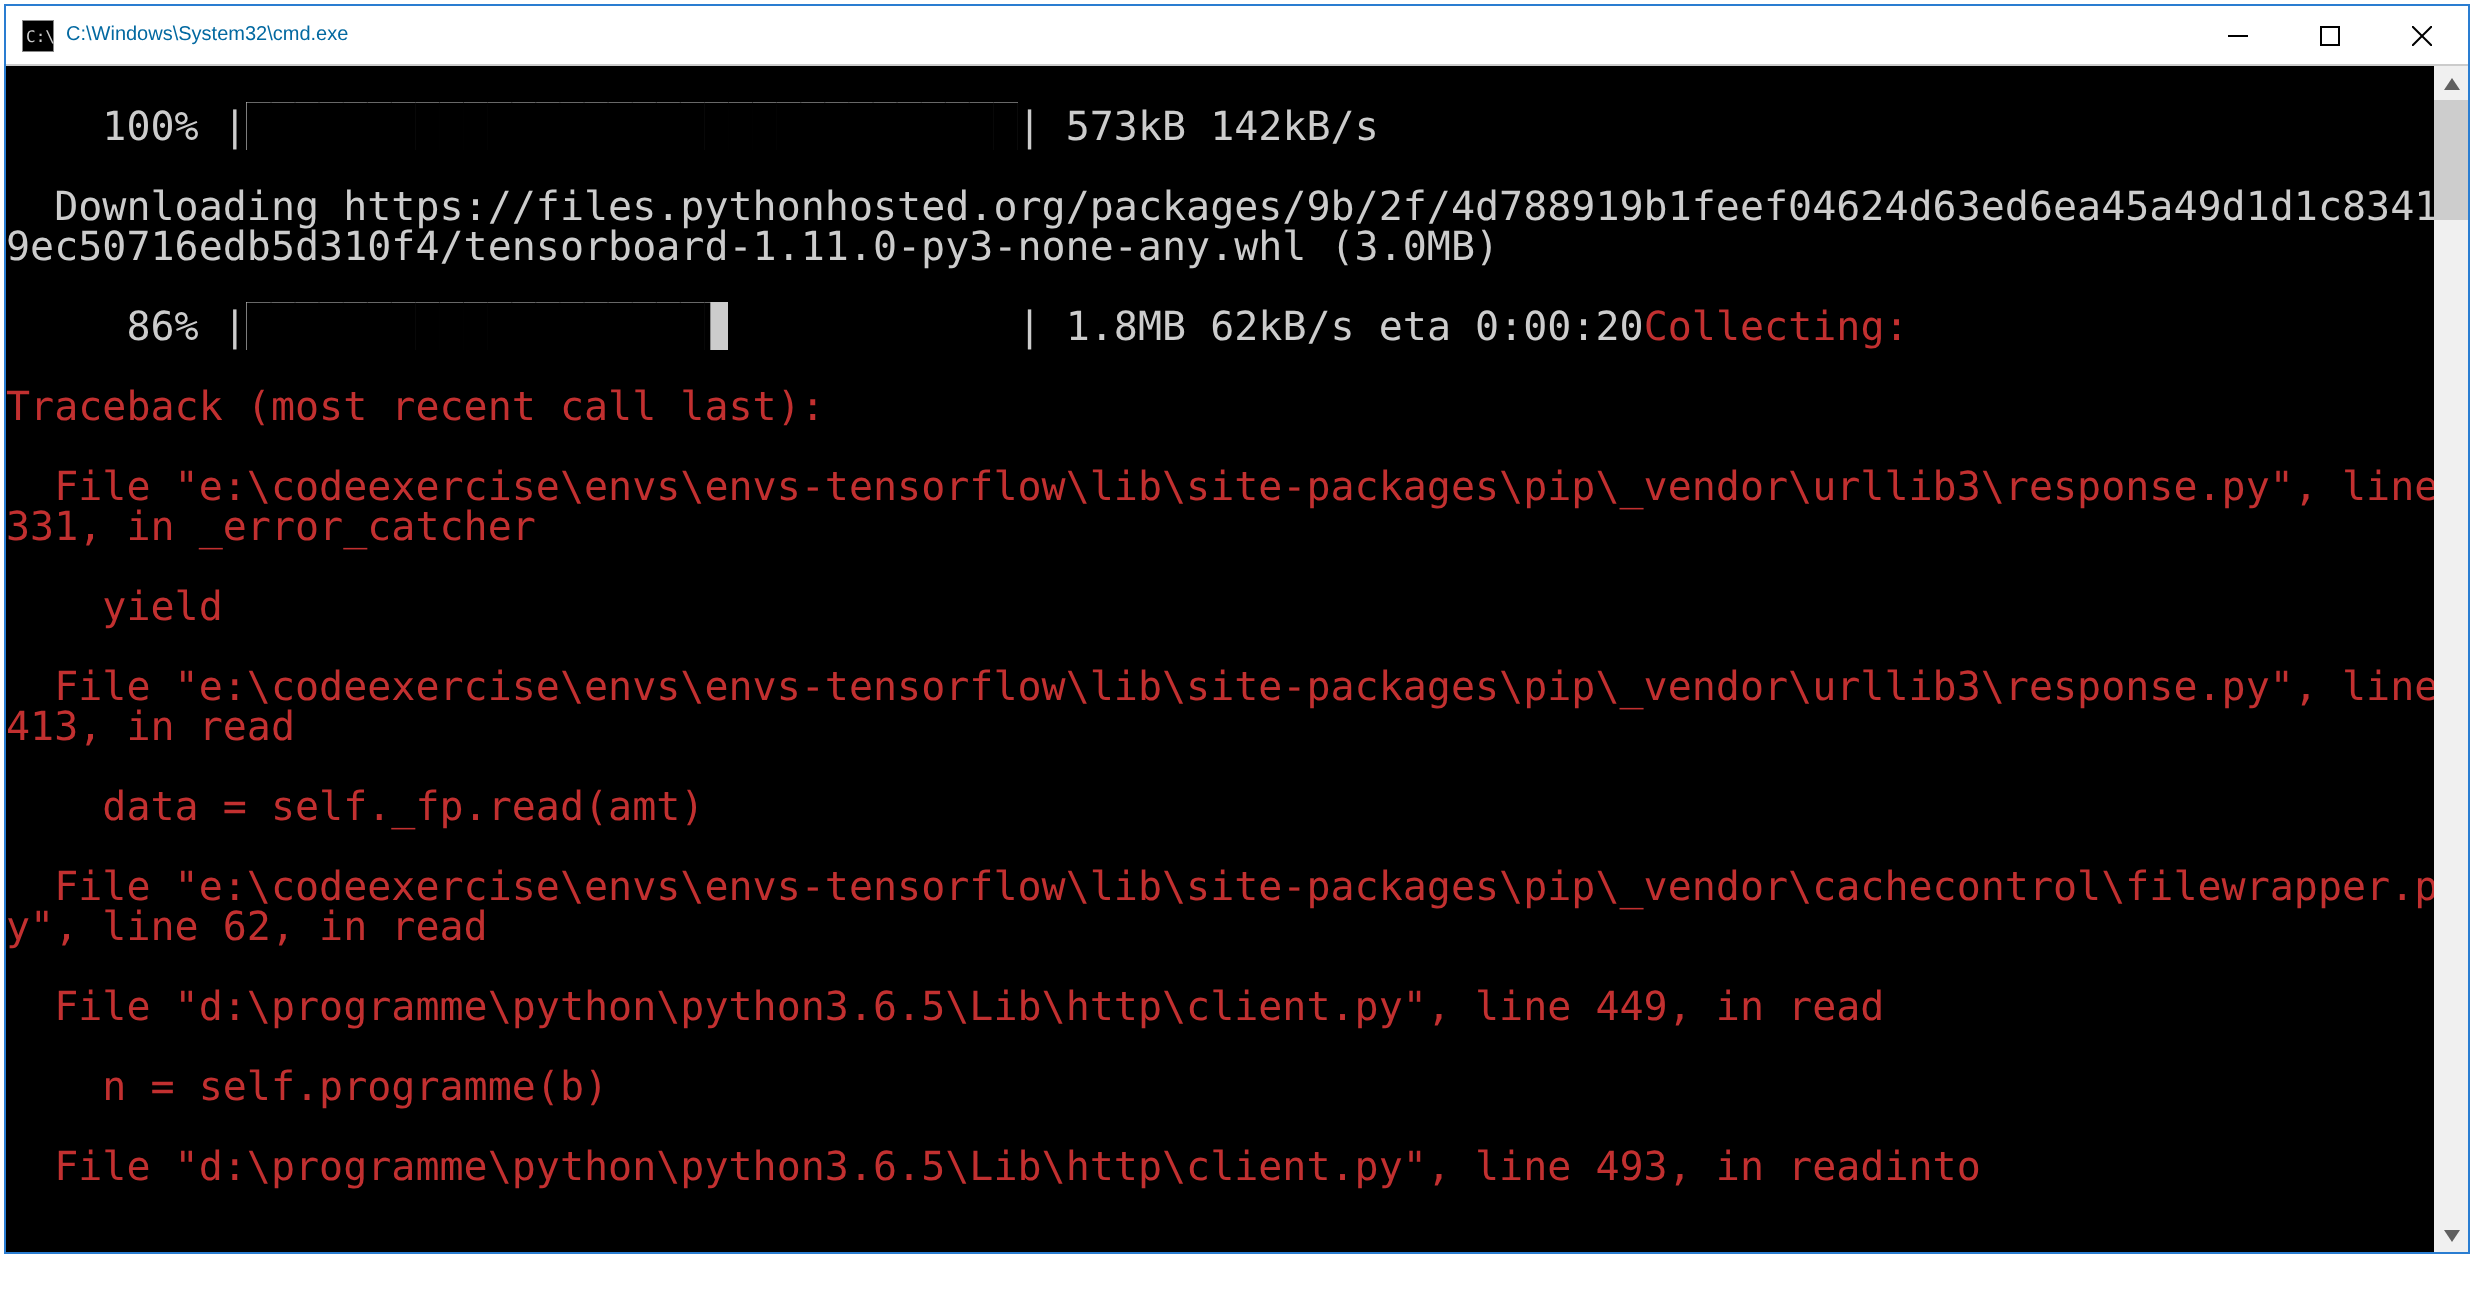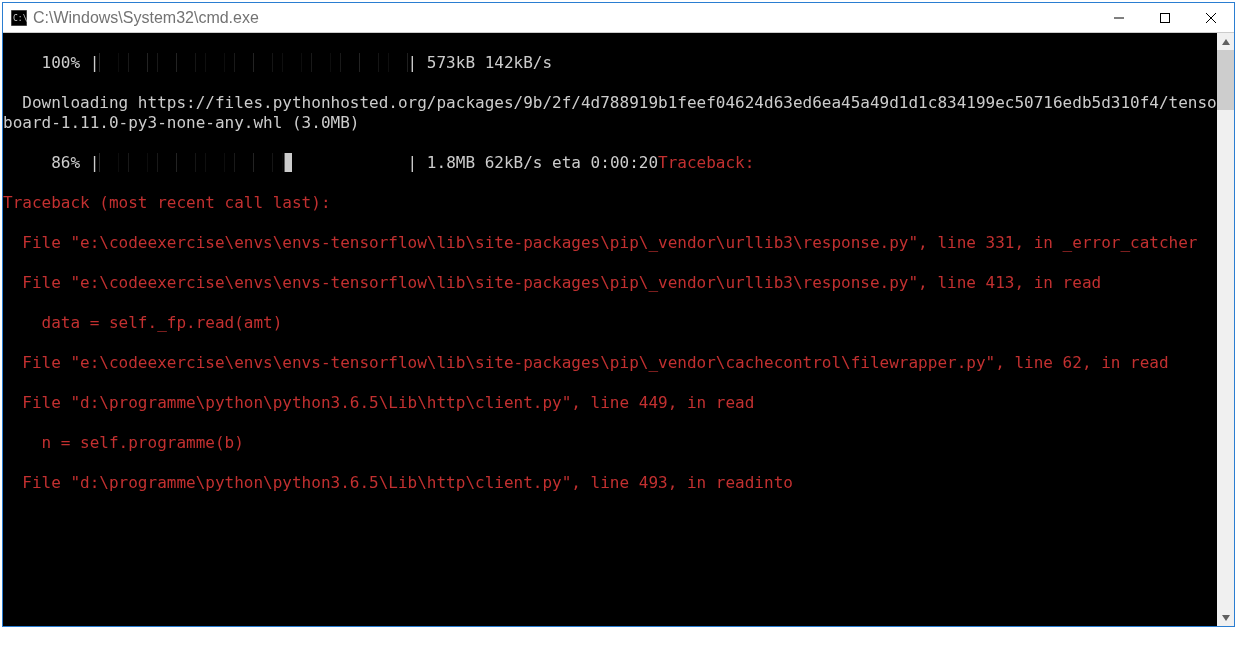--- a/index.html
+++ b/index.html
@@ -1,25 +1,25 @@
 <!DOCTYPE html>
 <html><head>
   <meta charset="utf-8">
   <style>
     * { margin: 0; padding: 0; box-sizing: border-box; }
     body { background: #fff; font-family: Consolas, "Courier New", monospace; width: 1239px; height: 647px; overflow: hidden; }
     .window { width: 1233px; height: 625px; border: 1px solid #2a7dd1; margin: 2px; background: #000; position: relative; }
     .titlebar { height: 30px; background: #fff; display: flex; align-items: center; border-bottom: 1px solid #ccc; }
     .titlebar-icon { width: 16px; height: 16px; margin-left: 8px; margin-right: 6px; display: flex; align-items: center; justify-content: center; }
     .titlebar-icon svg { width: 16px; height: 16px; }
-    .titlebar-text { font-family: "Segoe UI", Tahoma, sans-serif; font-size: 16px; color: #737373; flex: 1; }
+    .titlebar-text { font-family: "Segoe UI", Tahoma, sans-serif; font-size: 10px; color: #0369a1; flex: 1; }
     .titlebar-buttons { display: flex; height: 100%; }
     .titlebar-btn { width: 46px; height: 100%; display: flex; align-items: center; justify-content: center; cursor: pointer; }
     .titlebar-btn svg { width: 10px; height: 10px; }
-    .terminal { height: calc(100% - 30px); background: #000; position: relative; overflow: hidden; font-size: 16px; line-height: 20px; }
+    .terminal { height: calc(100% - 30px); background: #000; position: relative; overflow: hidden; font-size: 20px; line-height: 20px; }
     .terminal-inner { padding: 0; color: #ccc; white-space: pre; font-family: "NSimSun","SimSun",Consolas,monospace; letter-spacing: 0; }
     .scrollbar { position: absolute; right: 0; top: 0; width: 17px; height: 100%; background: #f0f0f0; display: flex; flex-direction: column; }
     .scrollbar-arrow { width: 17px; height: 17px; background: #f0f0f0; display: flex; align-items: center; justify-content: center; cursor: pointer; }
     .scrollbar-track { flex: 1; background: #f0f0f0; position: relative; }
     .scrollbar-thumb { position: absolute; width: 100%; background: #cdcdcd; top: 0; height: 60px; cursor: pointer; }
     .filled { background: #ccc; color: #000; }
     .grey { color: #ccc; }
     .red { color: #c23030; }
     .line { display: block; white-space: pre-wrap; word-break: break-all; }
   </style>
@@ -52,23 +52,24 @@
             <line x1="10" y1="0" x2="0" y2="10" stroke="#000" stroke-width="1"></line>
           </svg>
       </div>
     </div>
   </div>
 
   <div class="terminal">
     <div class="terminal-inner">
 <span class="line grey">    <span>100%</span> |<span class="filled">████████████████████████████████</span>| <span>573kB 142kB/s</span></span>
 <span class="line grey">  Downloading https://files.pythonhosted.org/packages/9b/2f/4d788919b1feef04624d63ed6ea45a49d1d1c834199ec50716edb5d310f4/tensorboard-1.11.0-py3-none-any.whl (3.0MB)</span>
-<span class="line"><span class="grey">     <span>86%</span> |<span class="filled">███████████████████▎</span>            | <span>1.8MB 62kB/s eta 0:00:20</span></span><span class="red">Traceback:</span></span>
+<span class="line"><span class="grey">     <span>86%</span> |<span class="filled">███████████████████▎</span>            | <span>1.8MB 62kB/s eta 0:00:20</span></span><span class="red">Collecting:</span></span>
 <span class="line red">Traceback (most recent call last):</span>
 <span class="line red">  File "e:\codeexercise\envs\envs-tensorflow\lib\site-packages\pip\_vendor\urllib3\response.py", line 331, in _error_catcher</span>
+<span class="line red">    yield</span>
 <span class="line red">  File "e:\codeexercise\envs\envs-tensorflow\lib\site-packages\pip\_vendor\urllib3\response.py", line 413, in read</span>
 <span class="line red">    data = self._fp.read(amt)</span>
 <span class="line red">  File "e:\codeexercise\envs\envs-tensorflow\lib\site-packages\pip\_vendor\cachecontrol\filewrapper.py", line 62, in read</span>
 <span class="line red">  File "d:\programme\python\python3.6.5\Lib\http\client.py", line 449, in read</span>
 <span class="line red">    n = self.programme(b)</span>
 <span class="line red">  File "d:\programme\python\python3.6.5\Lib\http\client.py", line 493, in readinto</span>
 
 
 
 

